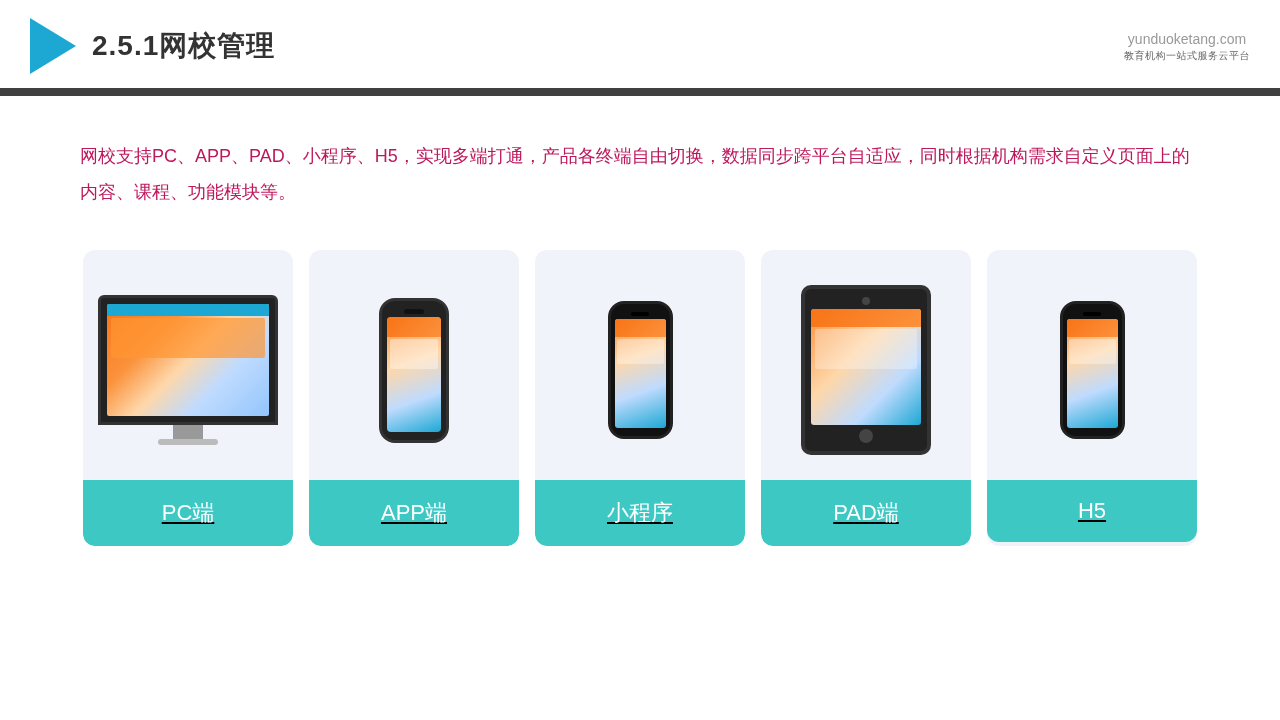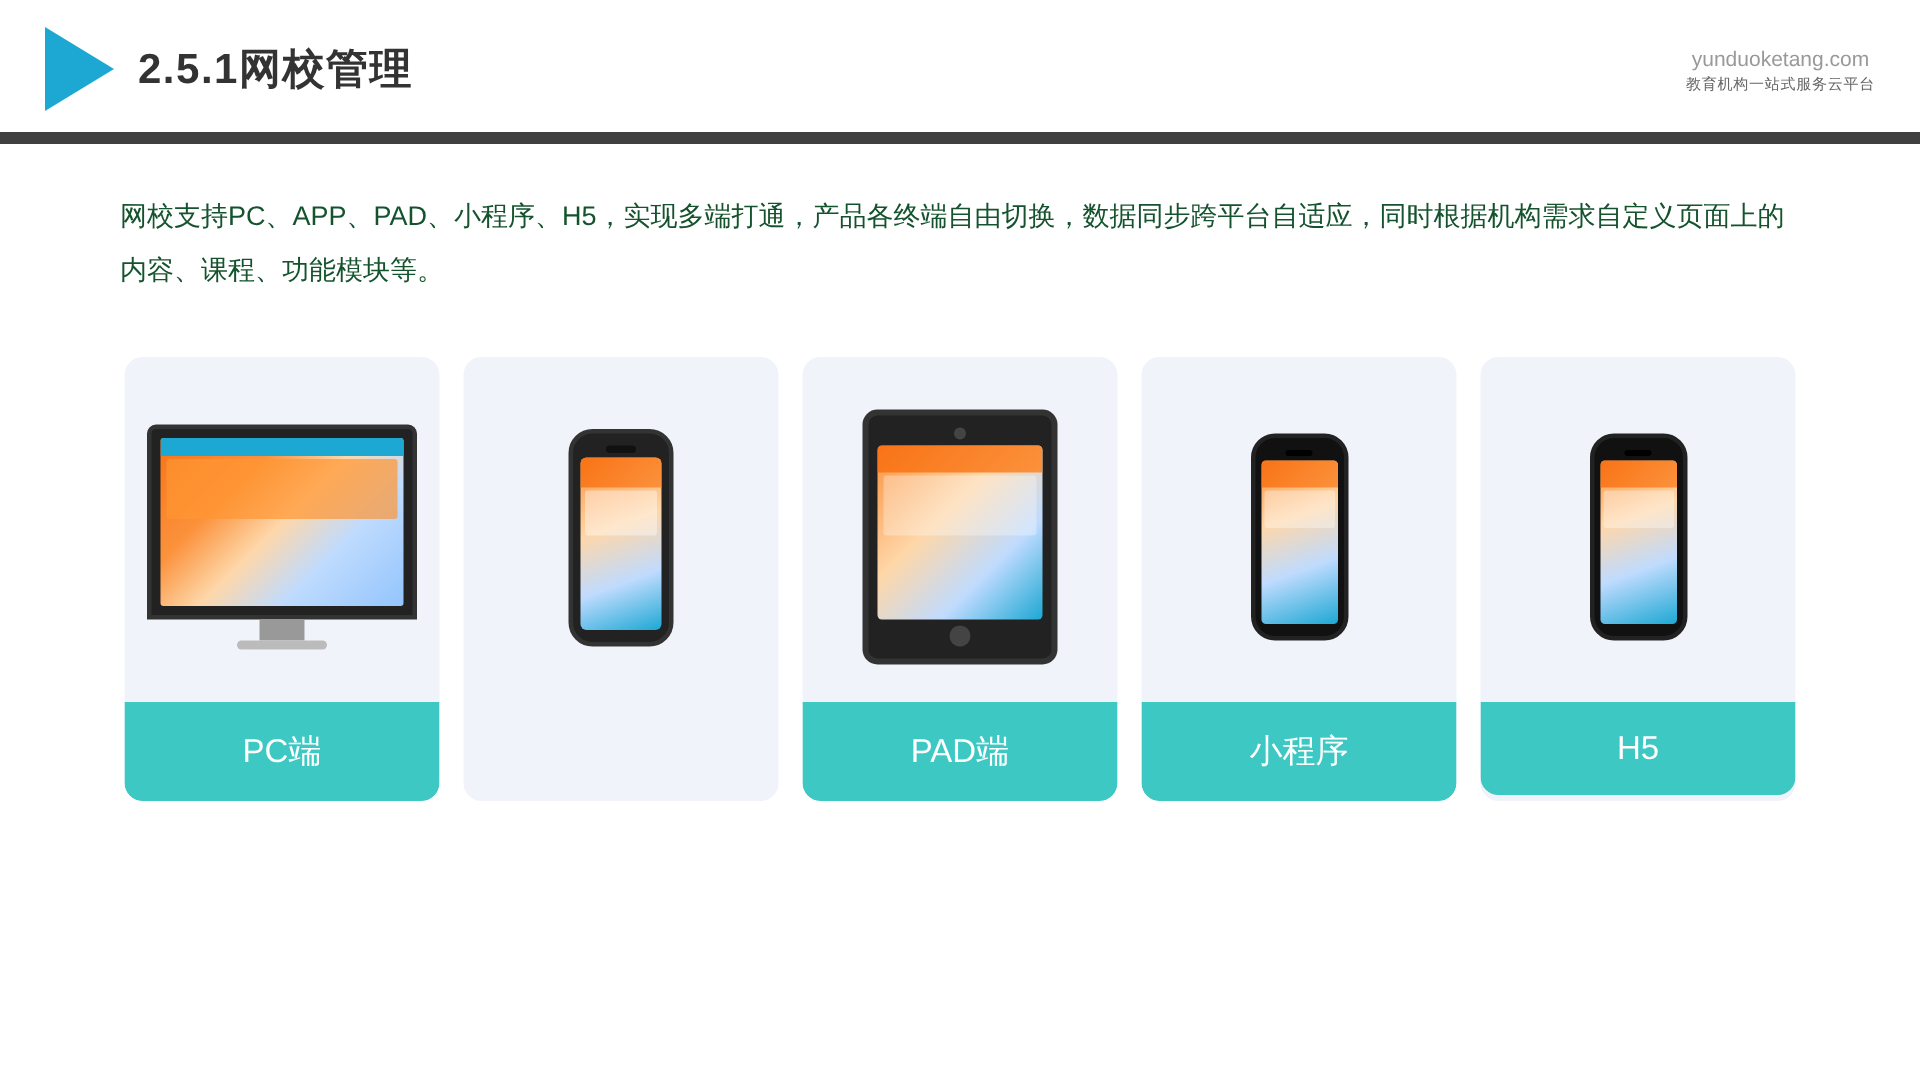--- a/index.html
+++ b/index.html
@@ -65,41 +65,42 @@
       letter-spacing: 0.5px;
     }
     .brand-url {
       font-size: 14px;
       color: #999;
       margin-top: 1px;
     }
 
     
     .description {
-      padding: 30px 80px 20px 80px;
+      padding: 42px 80px 20px 80px;
       font-size: 18px;
-      color: #14532d;
+      color: #be185d;
       line-height: 2.0;
     }
 
     
     .cards-container {
       display: flex;
       gap: 16px;
       padding: 20px 60px 30px 60px;
       justify-content: center;
     }
 
     .card {
       background: #f0f4fa;
       border-radius: 12px;
       width: 210px;
       display: flex;
       flex-direction: column;
       overflow: hidden;
+      text-decoration: underline;
     }
 
     .card-image-area {
       height: 230px;
       display: flex;
       align-items: center;
       justify-content: center;
       padding: 20px 10px 10px 10px;
     }
 
@@ -332,46 +333,47 @@
     <div class="card-label">PC端</div>
   </div>
 
   <div class="card">
     <div class="card-image-area">
       <div class="phone-mockup">
         <div class="phone-notch"></div>
         <div class="phone-screen"></div>
       </div>
     </div>
+    <div class="card-label">APP端</div>
+  </div>
+
+  <div class="card">
+    <div class="card-image-area">
+      <div class="mini-phone">
+        <div class="mini-phone-notch"></div>
+        <div class="mini-phone-screen"></div>
+      </div>
+    </div>
+    <div class="card-label">小程序</div>
   </div>
 
   <div class="card">
     <div class="card-image-area">
       <div class="tablet-mockup">
         <div class="tablet-camera"></div>
         <div class="tablet-screen"></div>
         <div class="tablet-home"></div>
       </div>
     </div>
     <div class="card-label">PAD端</div>
   </div>
 
   <div class="card">
     <div class="card-image-area">
       <div class="mini-phone">
         <div class="mini-phone-notch"></div>
         <div class="mini-phone-screen"></div>
       </div>
     </div>
-    <div class="card-label">小程序</div>
-  </div>
-
-  <div class="card">
-    <div class="card-image-area">
-      <div class="mini-phone">
-        <div class="mini-phone-notch"></div>
-        <div class="mini-phone-screen"></div>
-      </div>
-    </div>
     <div class="card-label">H5</div>
   </div>
 
 </div>
 
 </body></html>

